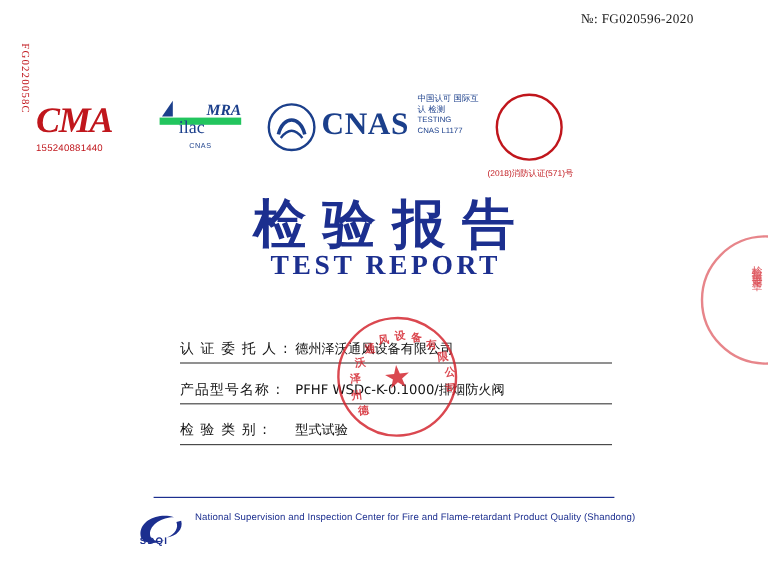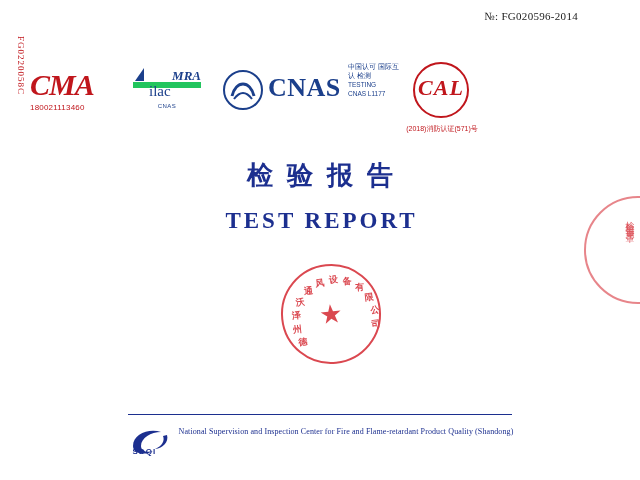--- a/index.html
+++ b/index.html
@@ -28,21 +28,21 @@
     font-family: "Liberation Serif", serif;
     font-size: 11px;
     color: #1a1a1a;
     letter-spacing: 0.3px;
     white-space: nowrap;
   }
 
   
   .logos {
     position: absolute;
-    top: 20px;
+    top: 36px;
     left: 0;
     width: 640px;
     height: 90px;
   }
 
   
   .vcode {
     position: absolute;
     left: 16px;
     top: 36px;
@@ -220,21 +220,21 @@
 
   
   .title-cn {
     position: absolute;
     top: 158px;
     left: 0;
     width: 640px;
     text-align: center;
     font-family: "DejaVu Serif", serif;
     font-weight: bold;
-    font-size: 26px;
+    font-size: 44px;
     letter-spacing: 14px;
     text-indent: 14px;
     color: #1c2f8f;
   }
   .title-en {
     position: absolute;
     top: 208px;
     left: 0;
     width: 640px;
     text-align: center;
@@ -388,44 +388,44 @@
   .footer-cn {
     font-family: "DejaVu Sans", sans-serif;
     font-weight: bold;
     font-size: 13.5px;
     color: #1c2f8f;
     letter-spacing: 0.5px;
     white-space: nowrap;
   }
   .footer-en {
     margin-top: 3px;
-    font-family: Liberation Serif, serif;
+    font-family: Liberation Sans, sans-serif;
     font-size: 8px;
     color: #1c2f8f;
     letter-spacing: 0.1px;
     white-space: nowrap;
   }
 </style>
 </head>
 <body>
 
 <div id="page">
 
   <div class="serial">
     <span>№:</span>
-    <span>FG020596-2014</span>
+    <span>FG020596-2020</span>
   </div>
 
   <div class="vcode">FG0220058C</div>
 
   <div class="logos">
 
     <div class="cma">
       <div class="cma-text">CMA</div>
-      <div class="cma-num">180021113460</div>
+      <div class="cma-num">155240881440</div>
     </div>
 
     <div class="ilac">
       <div class="ilac-top">
         <div class="ilac-tick"></div>
         <div class="ilac-sub">MRA</div>
       </div>
       <div class="ilac-mark">ilac</div>
       <div class="ilac-bottom">CNAS</div>
     </div>
@@ -439,31 +439,47 @@
       <div class="cnas-word">CNAS</div>
     </div>
     <div class="cnas-right">
       <div>中国认可 国际互认 检测</div>
       <div class="en">TESTING</div>
       <div class="en">CNAS L1177</div>
     </div>
 
     <div class="cal">
       <div class="cal-ring"></div>
-      <div class="cal-letters">CAL</div>
       <div class="cal-caption">(2018)消防认证(571)号</div>
     </div>
   </div>
 
   <div class="title-cn">检验报告</div>
   <div class="title-en">TEST REPORT</div>
 
   <div class="stamp-edge"></div>
   <div class="stamp-edge-label">检验报告专用章</div>
 
+  <div class="fields">
+    <div class="field-row">
+      <div class="field-label">认 证 委 托 人 :</div>
+      <div class="field-value">德州泽沃通风设备有限公司</div>
+      <div class="field-rule"></div>
+    </div>
+    <div class="field-row">
+      <div class="field-label">产品型号名称 :</div>
+      <div class="field-value">PFHF WSDc-K-0.1000/排烟防火阀</div>
+      <div class="field-rule"></div>
+    </div>
+    <div class="field-row">
+      <div class="field-label">检 验 类 别 :</div>
+      <div class="field-value">型式试验</div>
+      <div class="field-rule"></div>
+    </div>
+  </div>
 
   <div class="stamp">
     <div class="stamp-text">
       <span style="transform: rotate(-118deg) translate(0,-40px) rotate(118deg);">德</span>
       <span style="transform: rotate(-98deg) translate(0,-40px) rotate(98deg);">州</span>
       <span style="transform: rotate(-78deg) translate(0,-40px) rotate(78deg);">泽</span>
       <span style="transform: rotate(-58deg) translate(0,-40px) rotate(58deg);">沃</span>
       <span style="transform: rotate(-38deg) translate(0,-40px) rotate(38deg);">通</span>
       <span style="transform: rotate(-18deg) translate(0,-40px) rotate(18deg);">风</span>
       <span style="transform: rotate(2deg) translate(0,-40px) rotate(-2deg);">设</span>

